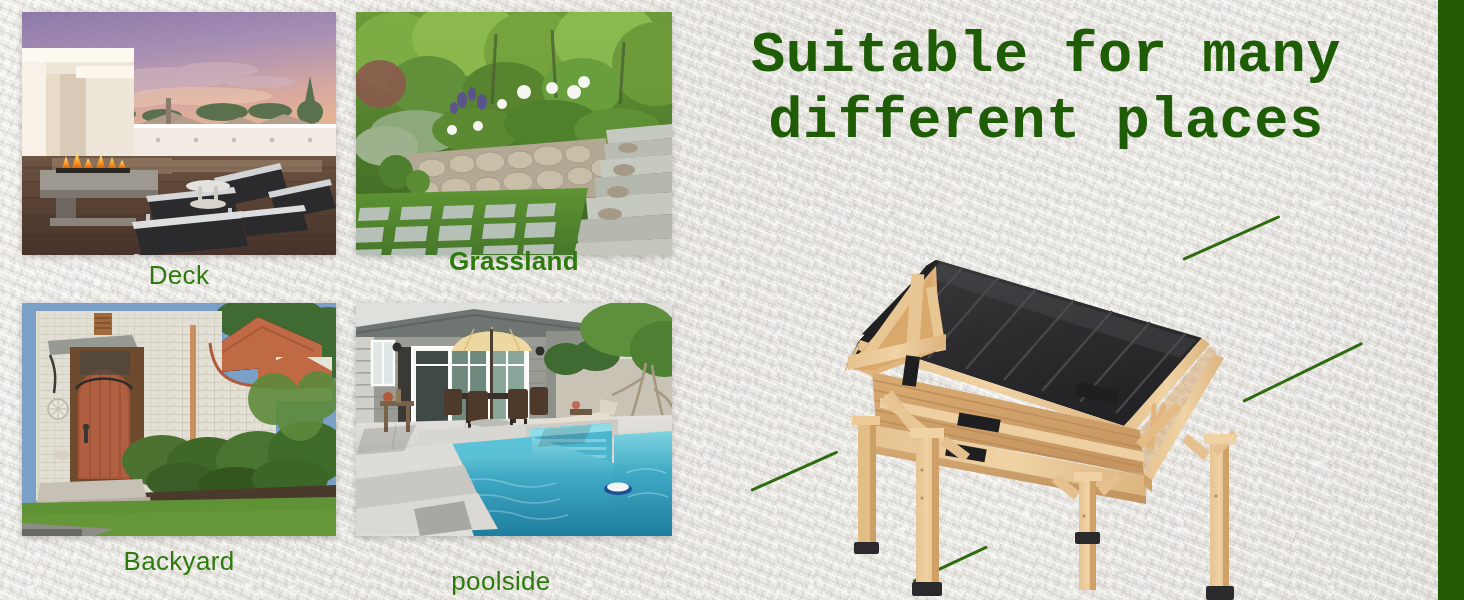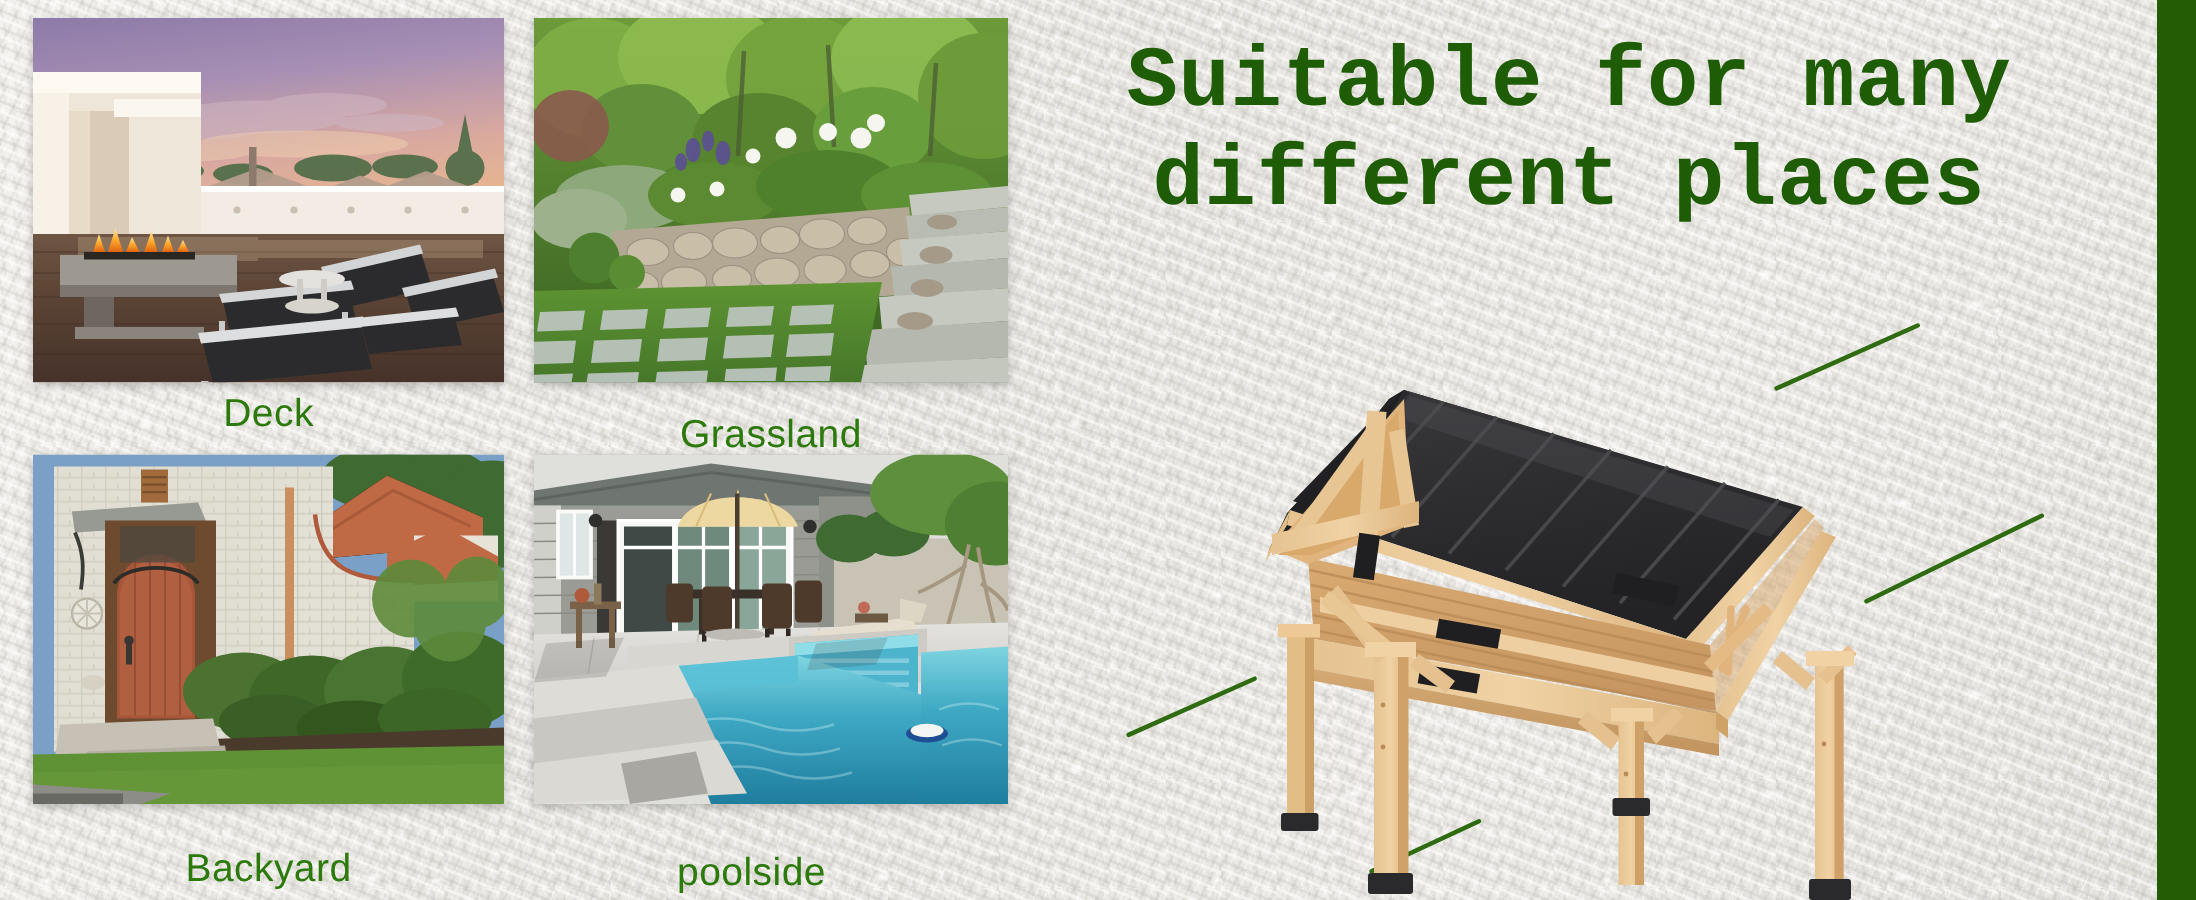--- a/index.html
+++ b/index.html
@@ -56,22 +56,22 @@
 
   .photo{position:absolute;inset:0;}
 
   .caption{
     position:absolute;text-align:center;
     color:#2c7a0c;font-weight:400;font-size:26px;
     font-family:"Liberation Sans",sans-serif;
     letter-spacing:.3px;line-height:1;
   }
   #cap-deck     {left:22px; top:262px;width:314px;}
-  #cap-grass    {left:356px;top:276px;width:316px;}
-  #cap-backyard {left:22px; top:548px;width:314px;margin-top:17px;}
+  #cap-grass    {left:356px;top:248px;width:316px;font-weight:bold;}
+  #cap-backyard {left:22px; top:548px;width:314px;}
   #cap-pool     {left:343px;top:548px;width:316px;margin-top:20px;}
 
   
   #headline{
     position:absolute;left:746px;top:24px;width:600px;
     text-align:center;color:#1f5c06;
     font-family:Liberation Mono, monospace;
     font-weight:bold;font-size:57px;line-height:1.15;
     letter-spacing:.5px;
   }

